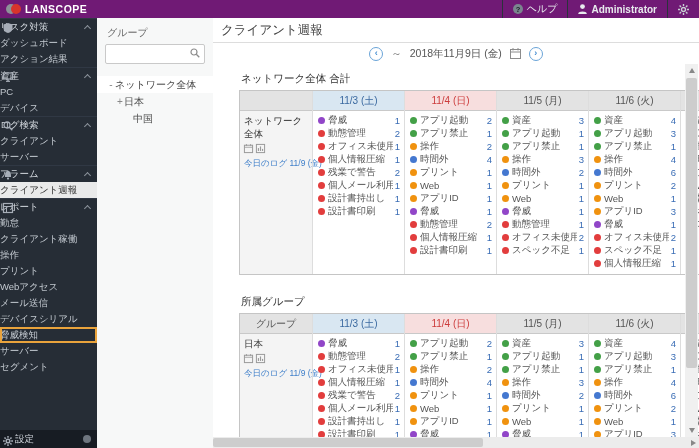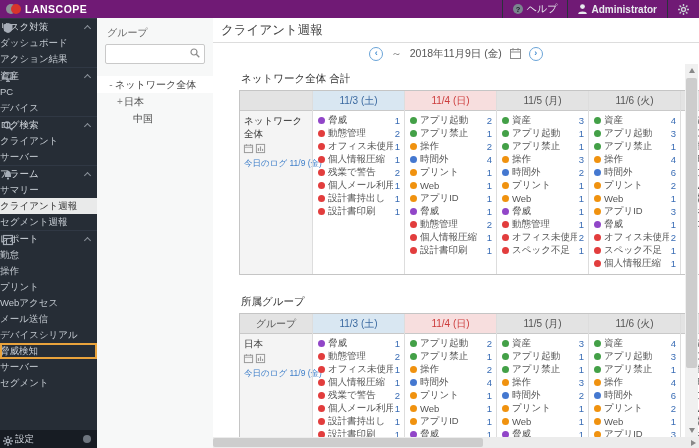--- a/index.html
+++ b/index.html
@@ -149,29 +149,28 @@
         <div class="sb-item section"><span class="sb-icon"><svg width="10" height="10" viewBox="0 0 10 10">
               <circle cx="4" cy="4" r="3" fill="none" stroke="#a7aeb8" stroke-width="1.3"></circle>
               <line x1="6.3" y1="6.3" x2="9.3" y2="9.3" stroke="#a7aeb8" stroke-width="1.4"></line>
             </svg></span><span>ログ検索</span><span class="chev"></span></div>
         <div class="sb-item"><span>クライアント</span></div>
         <div class="sb-item"><span>サーバー</span></div>
         <div class="sb-item section"><span class="sb-icon"><svg width="10" height="10" viewBox="0 0 10 10">
               <path d="M2 7 C2 3 2.5 1 5 1 C7.5 1 8 3 8 7 Z" fill="#a7aeb8"></path>
               <circle cx="5" cy="8.6" r="1.1" fill="#a7aeb8"></circle>
             </svg></span><span>アラーム</span><span class="chev"></span></div>
-        <div class="sb-item"><span>サマリー</span></div>
         <div class="sb-item selected"><span>クライアント週報</span></div>
-        <div class="sb-item"><span>セグメント週報</span></div>
         <div class="sb-item section"><span class="sb-icon"><svg width="10" height="10" viewBox="0 0 10 10">
               <rect x="0.5" y="0.5" width="9" height="9" fill="none" stroke="#a7aeb8" stroke-width="1.2"></rect>
               <line x1="0.5" y1="3.5" x2="9.5" y2="3.5" stroke="#a7aeb8"></line>
               <line x1="3.5" y1="3.5" x2="3.5" y2="9.5" stroke="#a7aeb8"></line>
             </svg></span><span>レポート</span><span class="chev"></span></div>
         <div class="sb-item"><span>勤怠</span></div>
+        <div class="sb-item"><span>クライアント稼働</span></div>
         <div class="sb-item"><span>操作</span></div>
         <div class="sb-item"><span>プリント</span></div>
         <div class="sb-item"><span>Webアクセス</span></div>
         <div class="sb-item"><span>メール送信</span></div>
         <div class="sb-item"><span>デバイスシリアル</span></div>
         <div class="sb-item highlighted"><span>脅威検知</span></div>
         <div class="sb-item"><span>サーバー</span></div>
         <div class="sb-item"><span>セグメント</span></div>
       </div>
     <div class="sb-settings">

